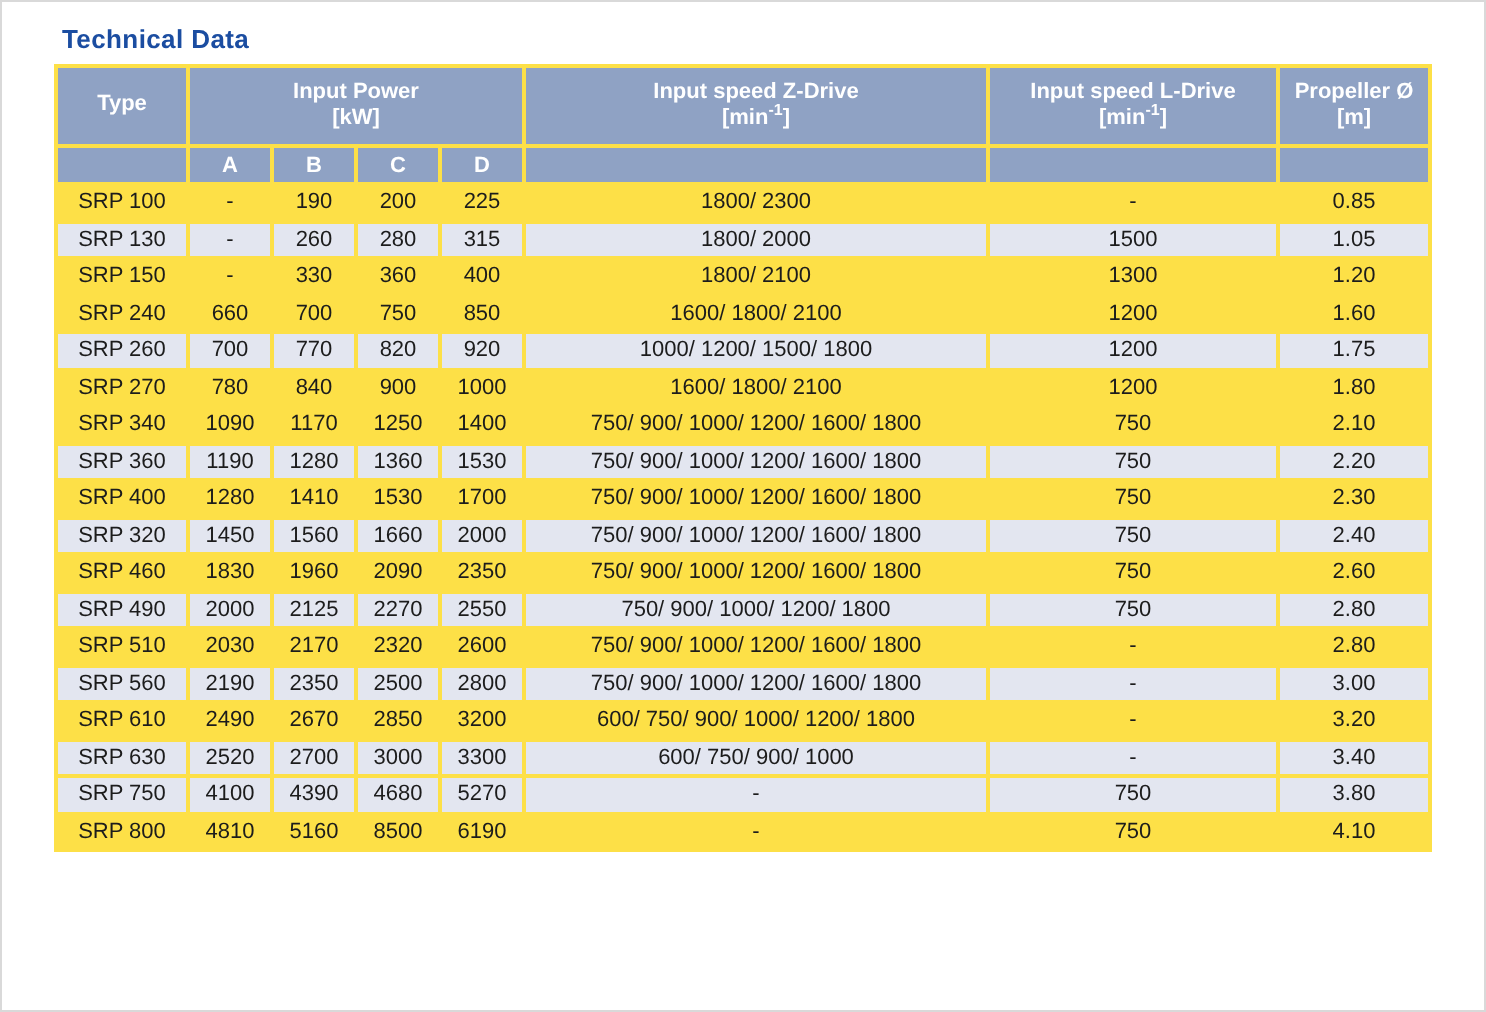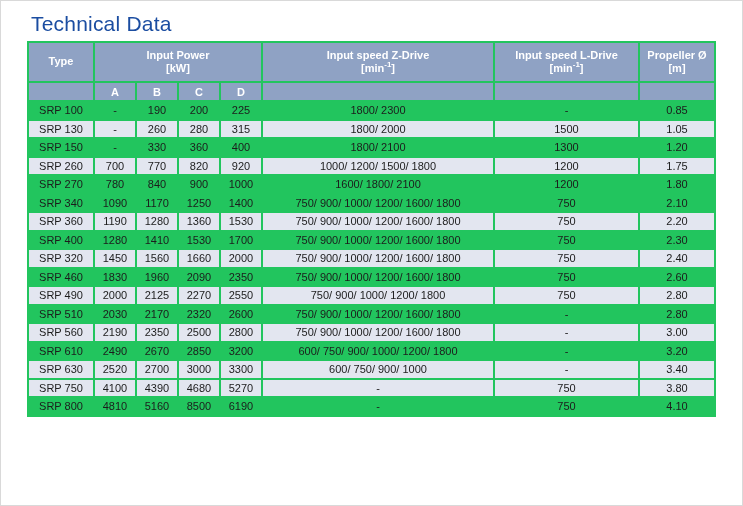--- a/index.html
+++ b/index.html
@@ -15,31 +15,31 @@
   body{font-family:"Liberation Sans",sans-serif;}
   .page{
     width:743px;height:506px;
     background:#fff;
     border:1px solid var(--page-border);
     overflow:hidden;
     position:relative;
   }
   .page-title{
     color:var(--title-color);
-    font-size:21px;
-    font-weight:400;
+    font-size:13px;
+    font-weight:700;
     margin:11px 0 0 30px;
     letter-spacing:0.2px;
   }
   table.tech{
     border-collapse:separate;
     border-spacing:2px;
     table-layout:fixed;
     margin:5px 0 0 26px;
-    background:#22c55e;
+    background:#fde047;
   }
   table.tech th, table.tech td{
     font-size:11px;
     text-align:center;
     vertical-align:middle;
     overflow:hidden;
     white-space:nowrap;
   }
   th.hdr{
     background:var(--header-bg);
@@ -144,20 +144,30 @@
         <tr>
           <td>SRP 150</td>
           <td>-</td>
           <td>330</td>
           <td>360</td>
           <td>400</td>
           <td>1800/ 2100</td>
           <td>1300</td>
           <td>1.20</td>
         </tr>
+        <tr>
+          <td>SRP 240</td>
+          <td>660</td>
+          <td>700</td>
+          <td>750</td>
+          <td>850</td>
+          <td>1600/ 1800/ 2100</td>
+          <td>1200</td>
+          <td>1.60</td>
+        </tr>
         <tr class="shaded">
           <td>SRP 260</td>
           <td>700</td>
           <td>770</td>
           <td>820</td>
           <td>920</td>
           <td>1000/ 1200/ 1500/ 1800</td>
           <td>1200</td>
           <td>1.75</td>
         </tr>

